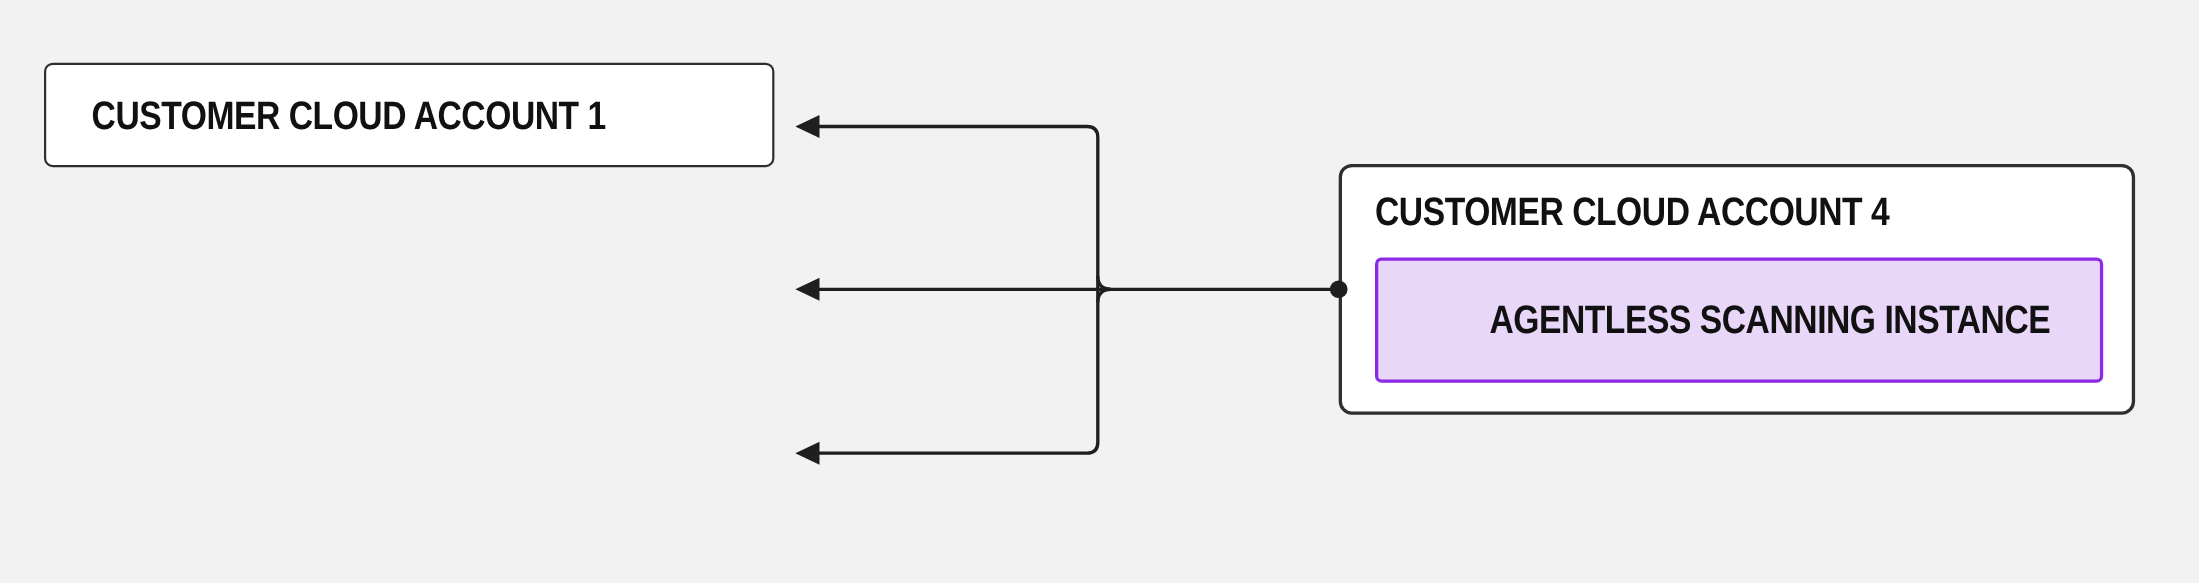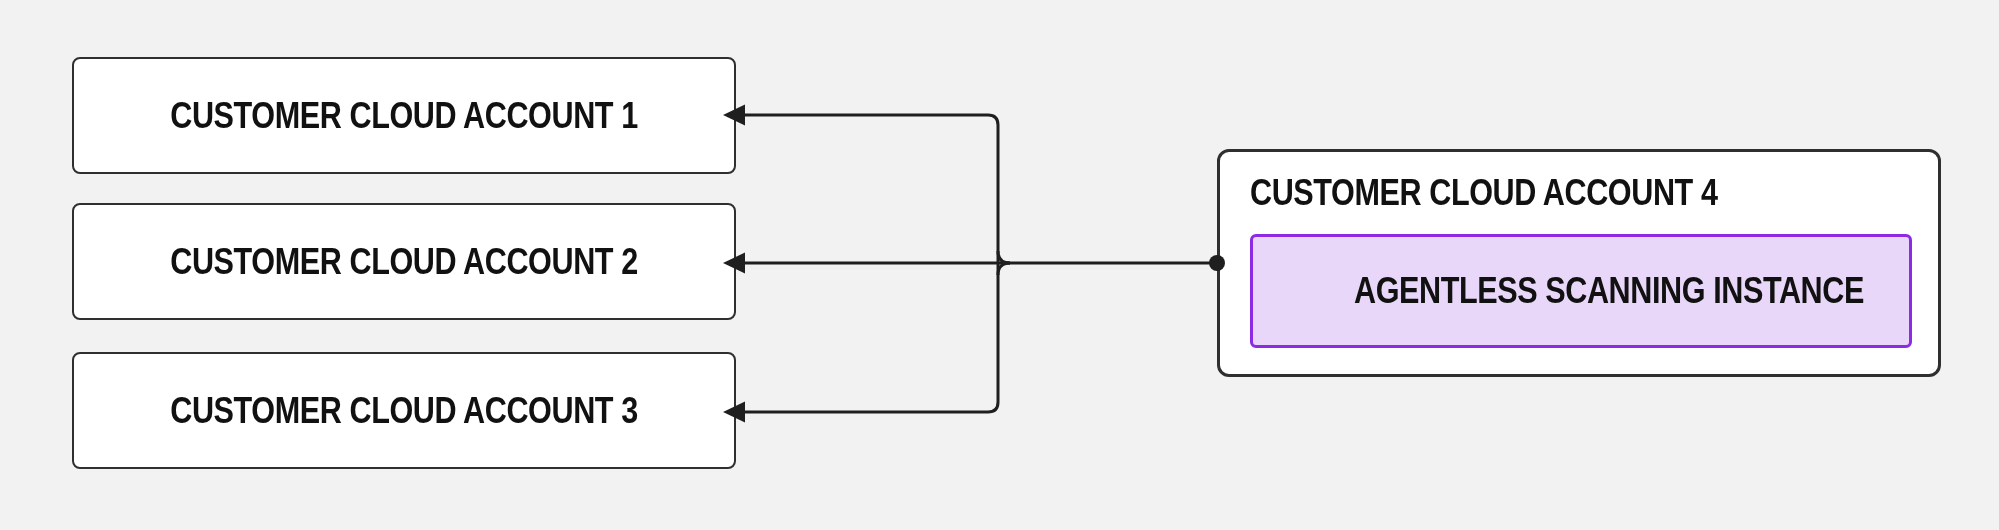--- a/index.html
+++ b/index.html
@@ -20,29 +20,28 @@
     font-family: "Liberation Sans", sans-serif;
     overflow: hidden;
   }
   .canvas {
     position: relative;
     width: 1999px;
     height: 530px;
   }
   .account-box {
     position: absolute;
-    left: 72px;
+    left: 40px;
     width: 664px;
-    height: 117px;
+    height: 95px;
     background: var(--box-fill, #ffffff);
     border: 2.5px solid var(--box-border, #2f2f2f);
     border-radius: 8px;
     display: flex;
     align-items: center;
-    justify-content: center;
   }
   .box-1 { top: 57px; }
   .box-2 { top: 203px; }
   .box-3 { top: 352px; }
   .label {
     font-weight: 700;
     font-size: 36px;
     color: var(--text, #111111);
     white-space: nowrap;
     transform: scaleX(0.85);
@@ -102,27 +101,21 @@
 </style>
 </head>
 <body>
 
 <div class="canvas">
 
   <div class="account-box box-1">
     <span class="label">CUSTOMER CLOUD ACCOUNT 1</span>
   </div>
 
-  <div class="account-box box-2">
-    <span class="label">CUSTOMER CLOUD ACCOUNT 2</span>
-  </div>
 
-  <div class="account-box box-3">
-    <span class="label">CUSTOMER CLOUD ACCOUNT 3</span>
-  </div>
 
   <div class="scanner-box">
     <div class="scanner-title-row">
       <span class="label">CUSTOMER CLOUD ACCOUNT 4</span>
     </div>
     <div class="instance-box">
       <span class="label">AGENTLESS SCANNING INSTANCE</span>
     </div>
   </div>
 

